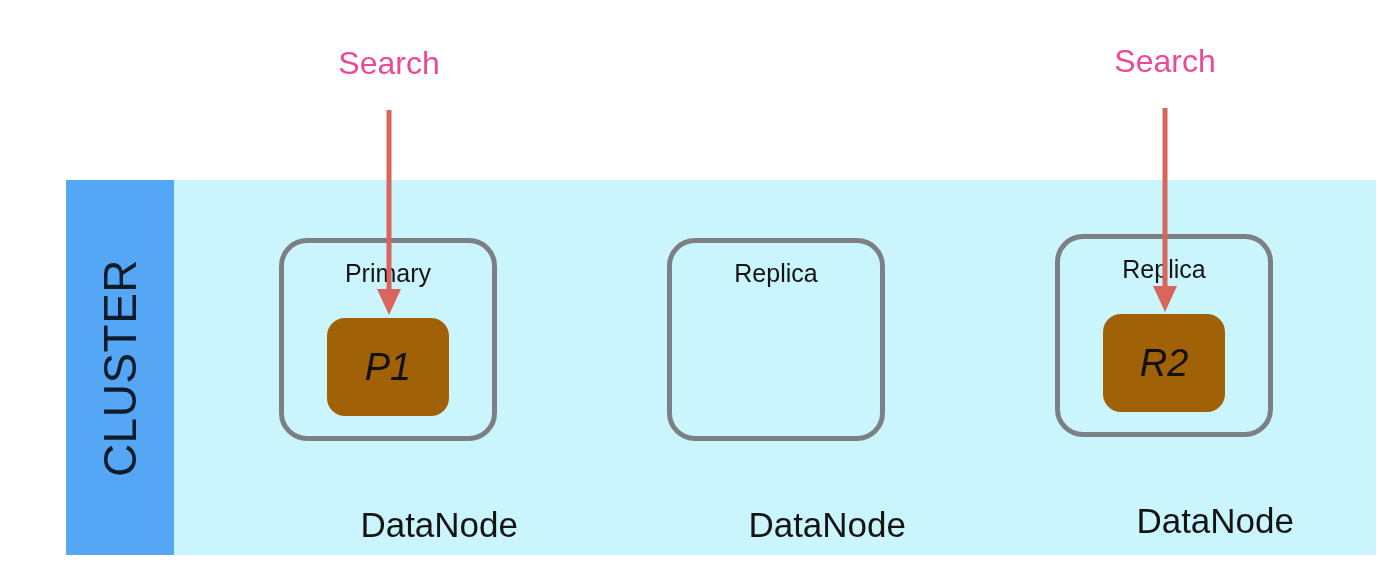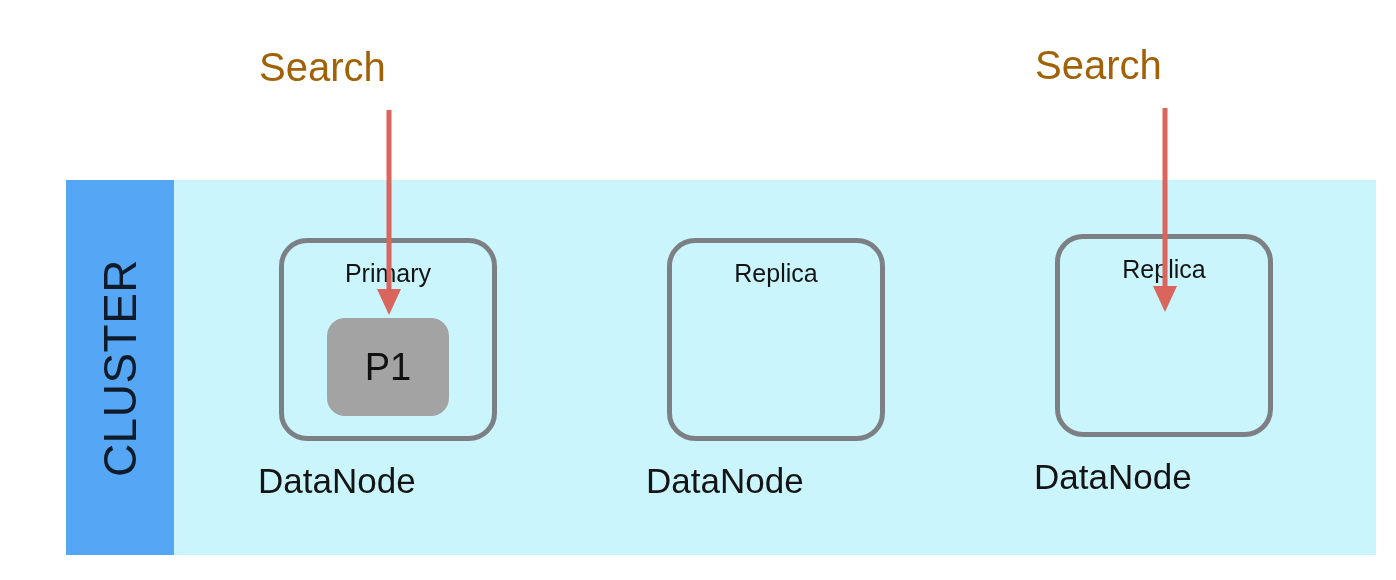--- a/index.html
+++ b/index.html
@@ -74,43 +74,45 @@
     font-size: 25px;
     color: #141414;
   }
   .shard {
     position: absolute;
     left: 50%;
     transform: translateX(-50%);
     top: 75px;
     width: 122px;
     height: 98px;
-    background: #a3a3a3;
+    background: #a16207;
     border-radius: 18px;
     display: flex;
     align-items: center;
     justify-content: center;
     font-size: 38px;
     color: #111111;
+    font-style: italic;
   }
   .node-caption {
     position: absolute;
     width: 260px;
-    text-align: left;
+    text-align: right;
     font-size: 35px;
     color: #141414;
+    margin-top: 44px;
   }
 
   
   .search-label {
     position: absolute;
     width: 260px;
-    text-align: left;
-    font-size: 40px;
-    color: #a16207;
+    text-align: center;
+    font-size: 32px;
+    color: #ec4899;
   }
   .arrow {
     position: absolute;
     width: 24px;
   }
   .arrow .shaft {
     position: absolute;
     left: 50%;
     transform: translateX(-50%);
     top: 0;
@@ -146,20 +148,21 @@
   </div>
   <div class="node-caption" style="left:258px; top:461px;">DataNode</div>
 
   <div class="node" style="left:667px; top:238px;">
     <div class="node-role">Replica</div>
   </div>
   <div class="node-caption" style="left:646px; top:461px;">DataNode</div>
 
   <div class="node" style="left:1055px; top:234px;">
     <div class="node-role">Replica</div>
+    <div class="shard">R2</div>
   </div>
   <div class="node-caption" style="left:1034px; top:457px;">DataNode</div>
 
   <div class="search-label" style="left:259px; top:45px;">Search</div>
   <div class="arrow" style="left:377px; top:110px; height:205px;">
     <div class="shaft" style="height:179px;"></div>
     <div class="head"></div>
   </div>
 
   <div class="search-label" style="left:1035px; top:43px;">Search</div>

